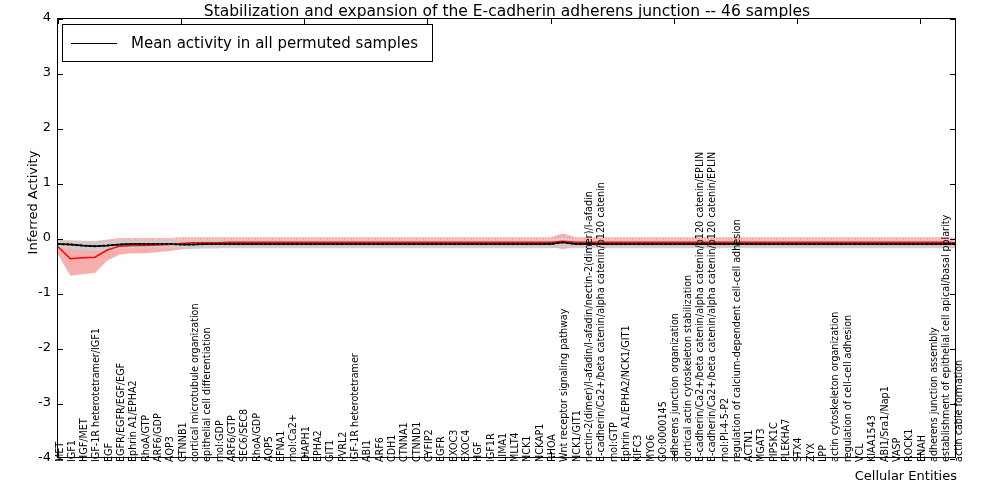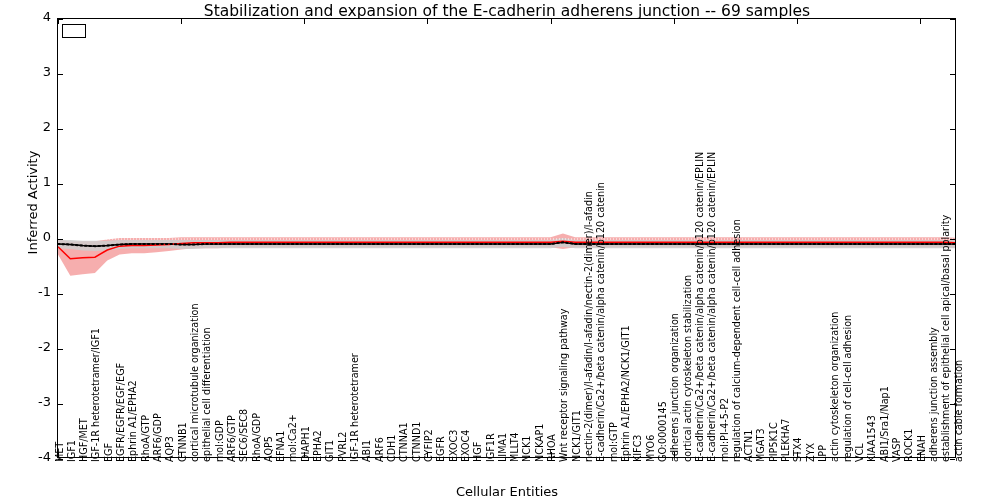--- a/index.html
+++ b/index.html
@@ -12,22 +12,22 @@
     font-family:"DejaVu Sans",sans-serif;color:#000;white-space:nowrap;
   }
 
   .ylabel{
     position:absolute;left:-88px;top:195px;width:240px;
     text-align:center;font-size:13px;
     transform:rotate(-90deg);transform-origin:center center;
     white-space:nowrap;
   }
   .xlabel{
-    position:absolute;left:57px;top:484px;width:900px;
-    text-align:center;font-size:13px;white-space:nowrap;
+    position:absolute;left:57px;top:468px;width:900px;
+    text-align:right;font-size:13px;white-space:nowrap;
   }
 
   
   .axes{
     position:absolute;left:57px;top:18px;width:899px;height:440px;
     border:1px solid #000;box-sizing:border-box;background:#fff;
     overflow:visible;
   }
   .plotclip{position:absolute;left:0;top:0;width:100%;height:100%;overflow:hidden;}
 
@@ -65,21 +65,21 @@
   .legrow{display:flex;align-items:center;height:24px;}
   .legline{display:inline-block;width:46px;height:0;border-top:1.6px solid #000;margin-right:14px;}
   .legline.red{border-top-color:#ff0000;}
   .legtxt{font-size:15px;font-family:"DejaVu Sans",sans-serif;}
 </style>
 </head>
 <body>
 
 <div id="root">
 
-  <div class="title">Stabilization and expansion of the E-cadherin adherens junction -- 69 samples</div>
+  <div class="title">Stabilization and expansion of the E-cadherin adherens junction -- 46 samples</div>
 
   <div class="ylabel">Inferred Activity</div>
   <div class="xlabel">Cellular Entities</div>
 
   <div class="axes">
     <div class="plotclip">
       <svg id="plot-svg" width="899" height="440" viewBox="0 0 899 440" preserveAspectRatio="none">
           <polygon points="0.00,220.00 12.32,222.75 24.63,222.20 36.95,222.20 49.26,220.55 61.58,218.90 73.89,218.90 86.21,218.90 98.52,218.90 110.84,218.90 123.15,218.35 135.47,218.35 147.78,218.35 160.10,218.35 172.41,218.35 184.73,218.35 197.04,218.35 209.36,218.35 221.67,218.35 233.99,218.35 246.30,218.35 258.62,218.35 270.93,218.35 283.25,218.35 295.56,218.35 307.88,218.35 320.19,218.35 332.51,218.35 344.82,218.35 357.14,218.35 369.45,218.35 381.77,218.35 394.08,218.35 406.40,218.35 418.71,218.35 431.03,218.35 443.34,218.35 455.66,218.35 467.97,218.35 480.29,218.35 492.60,218.35 504.92,214.50 517.23,218.35 529.55,218.35 541.86,218.35 554.18,218.35 566.49,218.35 578.81,218.35 591.12,218.35 603.44,218.35 615.75,218.35 628.07,218.35 640.38,218.35 652.70,218.35 665.01,218.35 677.33,218.35 689.64,218.35 701.96,218.35 714.27,218.35 726.59,218.35 738.90,218.35 751.22,218.35 763.53,218.35 775.85,218.35 788.16,218.35 800.48,218.35 812.79,218.35 825.11,218.35 837.42,218.35 849.74,218.35 862.05,218.35 874.37,218.35 886.68,218.35 899.00,218.90 899.00,228.80 886.68,228.25 874.37,228.25 862.05,228.25 849.74,228.25 837.42,228.25 825.11,228.25 812.79,228.25 800.48,228.25 788.16,228.25 775.85,228.25 763.53,228.25 751.22,228.25 738.90,228.25 726.59,228.25 714.27,228.25 701.96,228.25 689.64,228.25 677.33,228.25 665.01,228.25 652.70,228.25 640.38,228.25 628.07,228.25 615.75,228.25 603.44,228.25 591.12,228.25 578.81,228.25 566.49,228.25 554.18,228.25 541.86,228.25 529.55,228.25 517.23,228.25 504.92,229.90 492.60,228.25 480.29,228.25 467.97,228.25 455.66,228.25 443.34,228.25 431.03,228.25 418.71,228.25 406.40,228.25 394.08,228.25 381.77,228.25 369.45,228.25 357.14,228.25 344.82,228.25 332.51,228.25 320.19,228.25 307.88,228.25 295.56,228.25 283.25,228.25 270.93,228.25 258.62,228.25 246.30,228.25 233.99,228.25 221.67,228.25 209.36,228.25 197.04,228.25 184.73,228.25 172.41,228.25 160.10,229.35 147.78,229.35 135.47,229.35 123.15,230.45 110.84,232.10 98.52,233.20 86.21,234.30 73.89,234.30 61.58,235.40 49.26,241.45 36.95,254.10 24.63,255.20 12.32,256.85 0.00,235.40" fill="#f4a0a0" fill-opacity="0.85" stroke="none"></polygon>
           <polygon points="0.00,221.10 12.32,221.10 24.63,221.65 36.95,221.65 49.26,221.65 61.58,221.10 73.89,221.10 86.21,221.10 98.52,221.10 110.84,221.10 123.15,221.10 135.47,221.10 147.78,221.10 160.10,221.10 172.41,221.10 184.73,221.10 197.04,221.10 209.36,221.10 221.67,221.10 233.99,221.10 246.30,221.10 258.62,221.10 270.93,221.10 283.25,221.10 295.56,221.10 307.88,221.10 320.19,221.10 332.51,221.10 344.82,221.10 357.14,221.10 369.45,221.10 381.77,221.10 394.08,221.10 406.40,221.10 418.71,221.10 431.03,221.10 443.34,221.10 455.66,221.10 467.97,221.10 480.29,221.10 492.60,221.10 504.92,218.90 517.23,221.10 529.55,221.10 541.86,221.10 554.18,221.10 566.49,221.10 578.81,221.10 591.12,221.10 603.44,221.10 615.75,221.10 628.07,221.10 640.38,221.10 652.70,221.10 665.01,221.10 677.33,221.10 689.64,221.10 701.96,221.10 714.27,221.10 726.59,221.10 738.90,221.10 751.22,221.10 763.53,221.10 775.85,221.10 788.16,221.10 800.48,221.10 812.79,221.10 825.11,221.10 837.42,221.10 849.74,221.10 862.05,221.10 874.37,221.10 886.68,221.10 899.00,221.10 899.00,229.35 886.68,229.35 874.37,229.35 862.05,229.35 849.74,229.35 837.42,229.35 825.11,229.35 812.79,229.35 800.48,229.35 788.16,229.35 775.85,229.35 763.53,229.35 751.22,229.35 738.90,229.35 726.59,229.35 714.27,229.35 701.96,229.35 689.64,229.35 677.33,229.35 665.01,229.35 652.70,229.35 640.38,229.35 628.07,229.35 615.75,229.35 603.44,229.35 591.12,229.35 578.81,229.35 566.49,229.35 554.18,229.35 541.86,229.35 529.55,229.35 517.23,229.35 504.92,227.70 492.60,229.35 480.29,229.35 467.97,229.35 455.66,229.35 443.34,229.35 431.03,229.35 418.71,229.35 406.40,229.35 394.08,229.35 381.77,229.35 369.45,229.35 357.14,229.35 344.82,229.35 332.51,229.35 320.19,229.35 307.88,229.35 295.56,229.35 283.25,229.35 270.93,229.35 258.62,229.35 246.30,229.35 233.99,229.35 221.67,229.35 209.36,229.35 197.04,229.35 184.73,229.35 172.41,229.35 160.10,229.35 147.78,229.35 135.47,229.90 123.15,229.90 110.84,229.35 98.52,229.35 86.21,229.35 73.89,229.35 61.58,229.90 49.26,231.55 36.95,232.10 24.63,231.55 12.32,229.90 0.00,229.35" fill="#cccccc" fill-opacity="0.85" stroke="none"></polygon>
           <line x1="0" y1="220" x2="899" y2="220" stroke="#ffffff" stroke-width="1" stroke-dasharray="1,2"></line>
@@ -211,15 +211,19 @@
       <div class="xcat" style="left: 828.61px;">ABI1/Sra1/Nap1</div>
       <div class="xcat" style="left: 840.925px;">VASP</div>
       <div class="xcat" style="left: 853.24px;">ROCK1</div>
       <div class="xcat" style="left: 865.555px;">ENAH</div>
       <div class="xcat" style="left: 877.87px;">adherens junction assembly</div>
       <div class="xcat" style="left: 890.185px;">establishment of epithelial cell apical/basal polarity</div>
       <div class="xcat" style="left: 902.5px;">actin cable formation</div>
     </div>
 
   <div class="legend">
+    <div class="legrow">
+      <span class="legline"></span>
+      <span class="legtxt">Mean activity in all permuted samples</span>
+    </div>
   </div>
 
 </div>
 
 </body></html>

